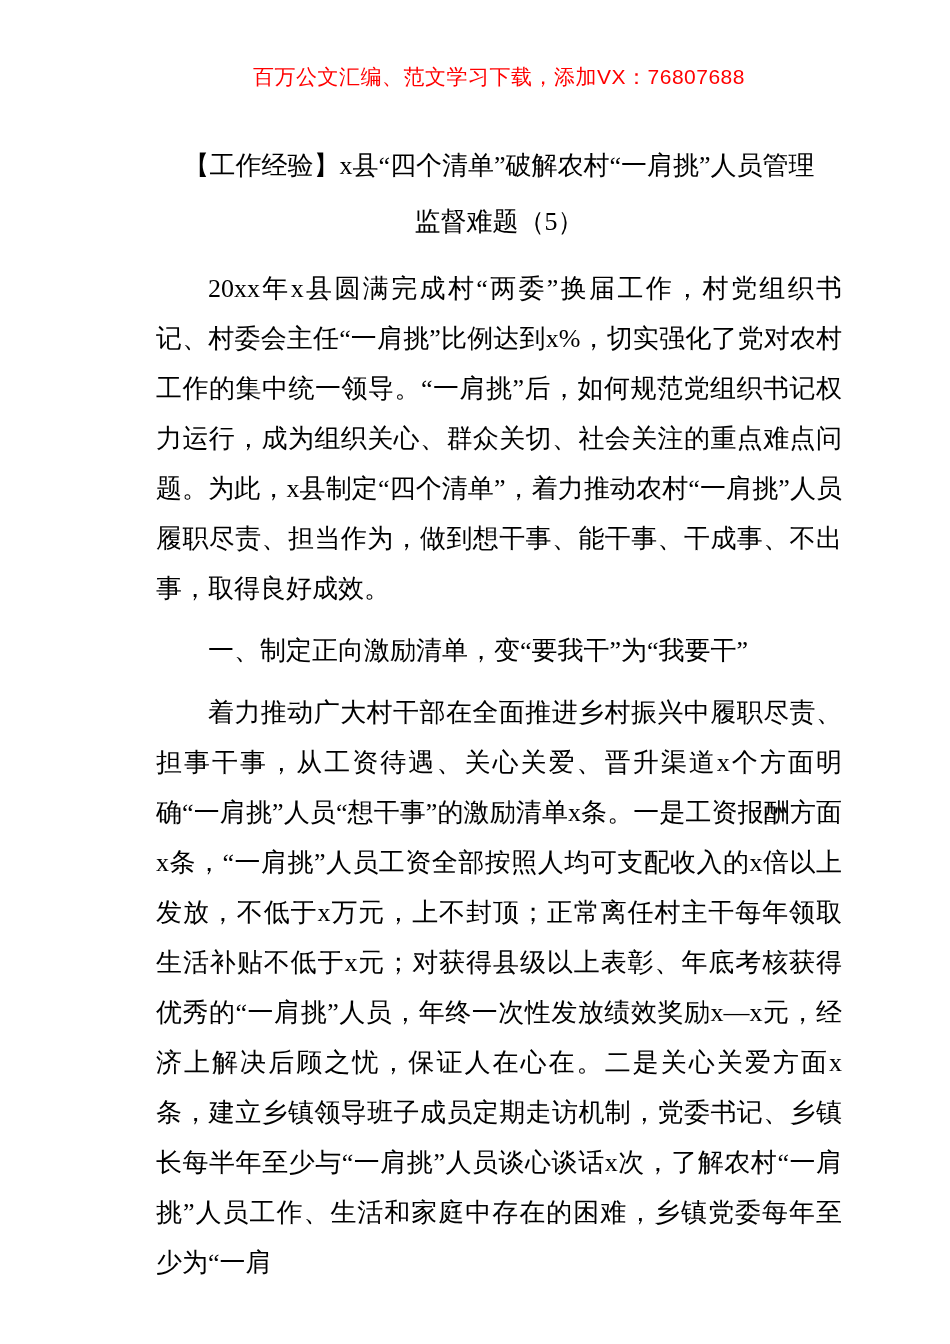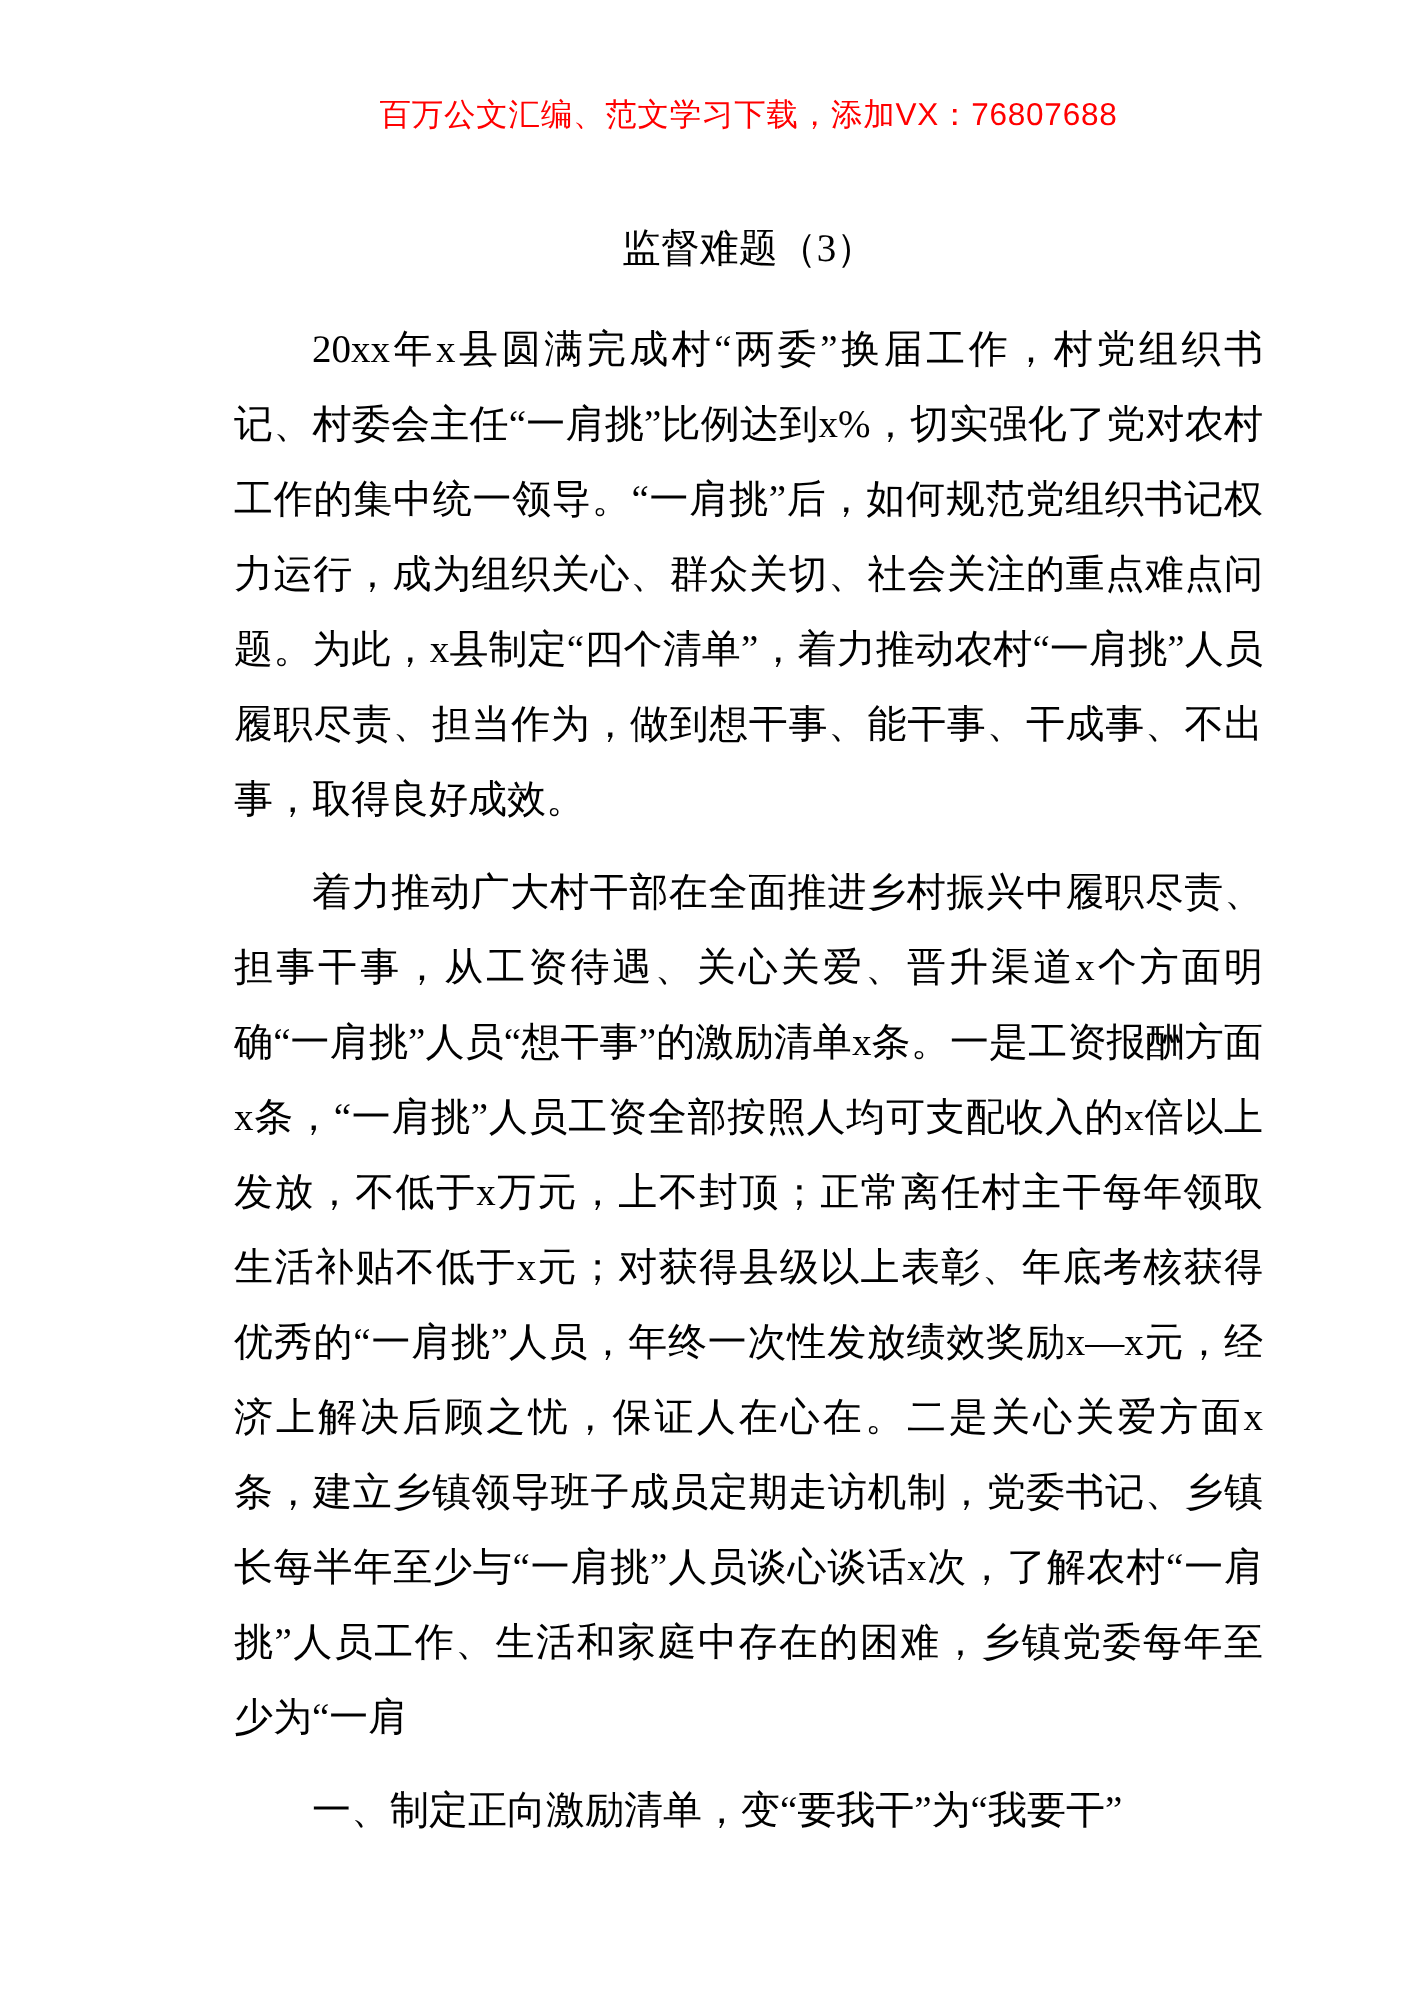--- a/index.html
+++ b/index.html
@@ -50,22 +50,23 @@
   }
 </style>
 </head>
 <body>
 
 <div class="page">
 
   <div class="doc-header" style="color: rgb(255, 0, 0);">百万公文汇编、范文学习下载，添加VX：76807688</div>
 
   <h1 class="doc-title">
-    <span class="title-line">监督难题（3）</span>
+    <span class="title-line">【工作经验】x县“四个清单”破解农村“一肩挑”人员管理</span>
+    <span class="title-line">监督难题（5）</span>
   </h1>
 
   <div class="doc-body">
     <p class="para">20xx年x县圆满完成村“两委”换届工作，村党组织书记、村委会主任“一肩挑”比例达到x%，切实强化了党对农村工作的集中统一领导。“一肩挑”后，如何规范党组织书记权力运行，成为组织关心、群众关切、社会关注的重点难点问题。为此，x县制定“四个清单”，着力推动农村“一肩挑”人员履职尽责、担当作为，做到想干事、能干事、干成事、不出事，取得良好成效。</p>
+    <p class="para">一、制定正向激励清单，变“要我干”为“我要干”</p>
     <p class="para">着力推动广大村干部在全面推进乡村振兴中履职尽责、担事干事，从工资待遇、关心关爱、晋升渠道x个方面明确“一肩挑”人员“想干事”的激励清单x条。一是工资报酬方面x条，“一肩挑”人员工资全部按照人均可支配收入的x倍以上发放，不低于x万元，上不封顶；正常离任村主干每年领取生活补贴不低于x元；对获得县级以上表彰、年底考核获得优秀的“一肩挑”人员，年终一次性发放绩效奖励x—x元，经济上解决后顾之忧，保证人在心在。二是关心关爱方面x条，建立乡镇领导班子成员定期走访机制，党委书记、乡镇长每半年至少与“一肩挑”人员谈心谈话x次，了解农村“一肩挑”人员工作、生活和家庭中存在的困难，乡镇党委每年至少为“一肩</p>
-    <p class="para">一、制定正向激励清单，变“要我干”为“我要干”</p>
   </div>
 
 </div>
 
 </body></html>

